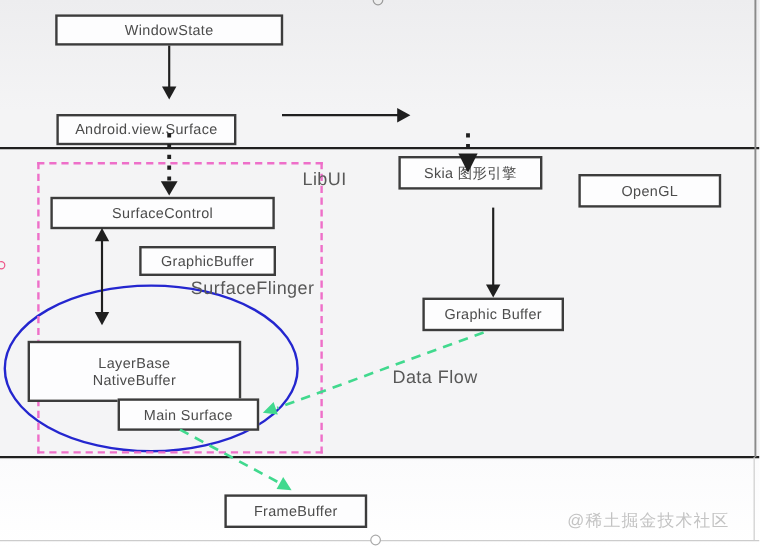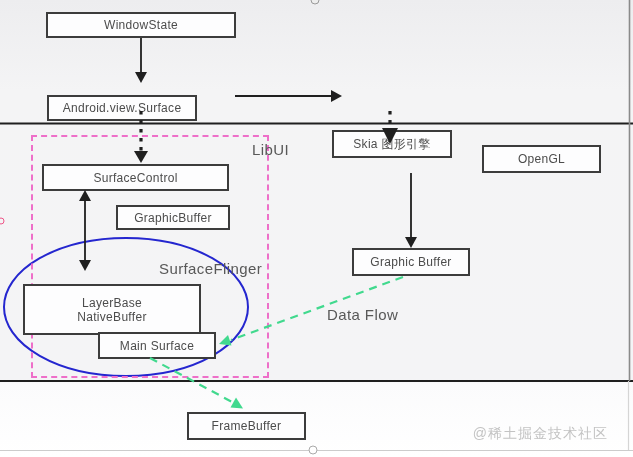--- a/index.html
+++ b/index.html
@@ -36,21 +36,21 @@
 
 <div class="stage">
 
   <svg class="layer z1" width="633" height="457" viewBox="0 0 633 457">
     <ellipse cx="126" cy="307" rx="122" ry="69" fill="none" stroke="#2426cf" stroke-width="2"></ellipse>
   </svg>
 
   <div class="libui-rect"></div>
 
   <div class="freelabel" style="left:216px;top:141px;">LibUI</div>
-  <div class="freelabel" style="left:123px;top:260px;">SurfaceFlinger</div>
+  <div class="freelabel" style="left:123px;top:232px;">SurfaceFlinger</div>
   <div class="freelabel" style="left:291px;top:306px;">Data Flow</div>
 
   <div class="node" style="left:46px;top:12px;width:190px;height:26px;">
     <span>WindowState</span>
   </div>
 
   <div class="node" style="left:47px;top:95px;width:150px;height:26px;align-items:center;">
     <span>Android.view.Surface</span>
   </div>
 

